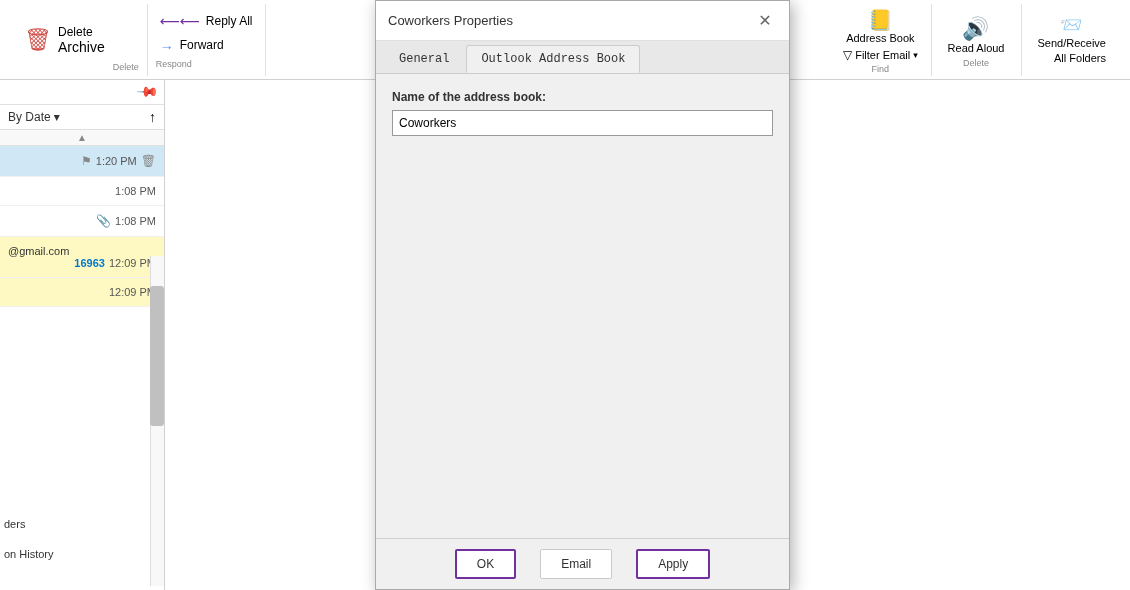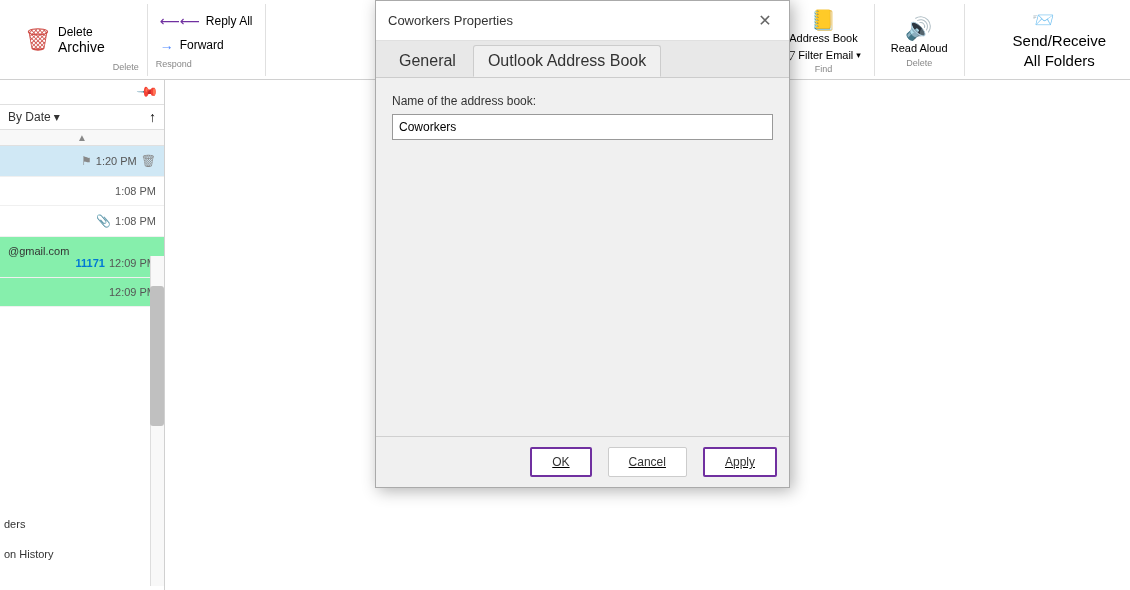--- a/index.html
+++ b/index.html
@@ -179,21 +179,21 @@
       border-bottom: 1px solid #f0f0f0;
       cursor: pointer;
       position: relative;
     }
 
     .email-item.selected {
       background: #d0e8f5;
     }
 
     .email-item.alt {
-      background: #86efac;
+      background: #fef9c3;
     }
 
     .email-meta {
       display: flex;
       align-items: center;
       justify-content: flex-end;
       gap: 4px;
     }
 
     .email-badge {
@@ -215,21 +215,21 @@
       align-items: center;
       justify-content: center;
     }
 
     
     .modal {
       position: absolute;
       top: 0;
       left: 375px;
       width: 415px;
-      height: 488px;
+      height: 590px;
       background: #f0f0f0;
       border: 1px solid #aaa;
       box-shadow: 3px 3px 15px rgba(0,0,0,0.3);
       display: flex;
       flex-direction: column;
     }
 
     .modal-titlebar {
       background: #fff;
       padding: 8px 12px;
@@ -261,27 +261,28 @@
     
     .modal-tabs {
       display: flex;
       background: #e8e8e8;
       border-bottom: 1px solid #ccc;
       padding: 4px 8px 0 8px;
     }
 
     .modal-tab {
       padding: 6px 14px;
-      font-size: 16px;
+      font-size: 12px;
       cursor: pointer;
       border: 1px solid transparent;
       border-radius: 3px 3px 0 0;
       color: #333;
       background: transparent;
       margin-right: 2px;
+      font-family: Liberation Mono, monospace;
     }
 
     .modal-tab.active {
       background: #f0f0f0;
       border-color: #ccc;
       border-bottom-color: #f0f0f0;
       font-weight: 400;
     }
 
     
@@ -306,41 +307,41 @@
 
     .checkbox-label {
       font-size: 12px;
       color: #333;
     }
 
     .field-label {
       font-size: 12px;
       color: #333;
       margin-bottom: 6px;
+      font-weight: bold;
     }
 
     .field-input {
       width: 100%;
       height: 26px;
       border: 1px solid #999;
       background: #fff;
       padding: 2px 6px;
       font-size: 12px;
       outline: none;
     }
 
     
     .modal-footer {
       display: flex;
-      justify-content: flex-end;
-      gap: 16px;
+      justify-content: center;
+      gap: 24px;
       padding: 10px 12px;
       background: #f0f0f0;
       border-top: 1px solid #d0d0d0;
-      text-decoration: underline;
     }
 
     .btn {
       padding: 6px 20px;
       font-size: 12px;
       cursor: pointer;
       border: 1px solid #ccc;
       background: #fff;
       border-radius: 2px;
       color: #333;
@@ -429,21 +430,21 @@
       <div class="ribbon-btn">
         <div style="font-size:22px;">🔊</div>
         <span style="font-size:11px;text-align:center;">Read Aloud</span>
       </div>
       <div style="font-size:9px;color:#888;">Delete</div>
     </div>
 
     <div class="sendreceive-section">
       <div class="ribbon-btn">
         <div style="font-size:18px;">📨</div>
-        <span style="font-size:15px;text-align:center;line-height:1.3;margin-left:32px;">Send/Receive<br>All Folders</span>
+        <span style="font-size:11px;text-align:right;line-height:1.3;">Send/Receive<br>All Folders</span>
       </div>
     </div>
   </div>
 
   <div class="left-panel">
 
     <div class="panel-header">
       <span class="pin-icon">📌</span>
     </div>
 
@@ -478,21 +479,21 @@
       <div class="email-item">
         <div class="email-meta">
           <span style="font-size:12px;">📎</span>
           <span style="font-size:11px;color:#555;">1:08 PM</span>
         </div>
       </div>
 
       <div class="email-item alt">
         <div style="font-size:11px;color:#333;">@gmail.com</div>
         <div class="email-meta">
-          <span class="email-badge">11171</span>
+          <span class="email-badge">16963</span>
           <span style="font-size:11px;color:#555;">12:09 PM</span>
         </div>
       </div>
 
       <div class="email-item alt">
         <div class="email-meta">
           <span style="font-size:11px;color:#555;">12:09 PM</span>
         </div>
       </div>
 
@@ -532,17 +533,17 @@
     
     <div class="field-label">Name of the address book:</div>
 
     
     <input type="text" class="field-input" value="Coworkers" style="">
 
   </div>
 
   <div class="modal-footer">
     <button class="btn btn-primary">OK</button>
-    <button class="btn">Cancel</button>
+    <button class="btn">Email</button>
     <button class="btn btn-primary">Apply</button>
   </div>
 
 </div>
 
 </body></html>

